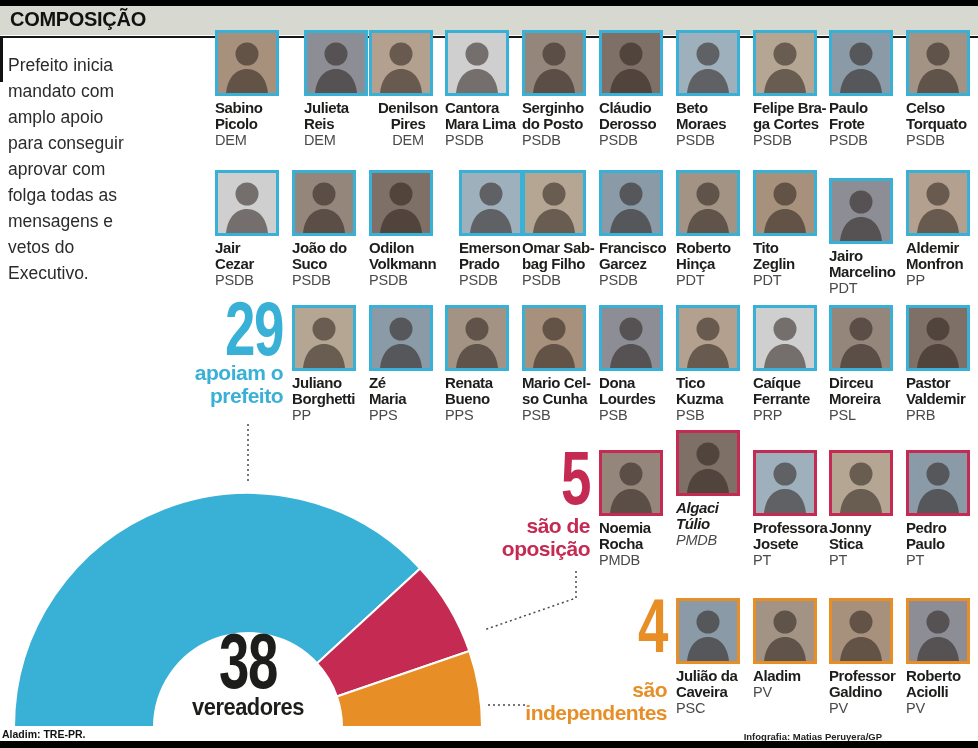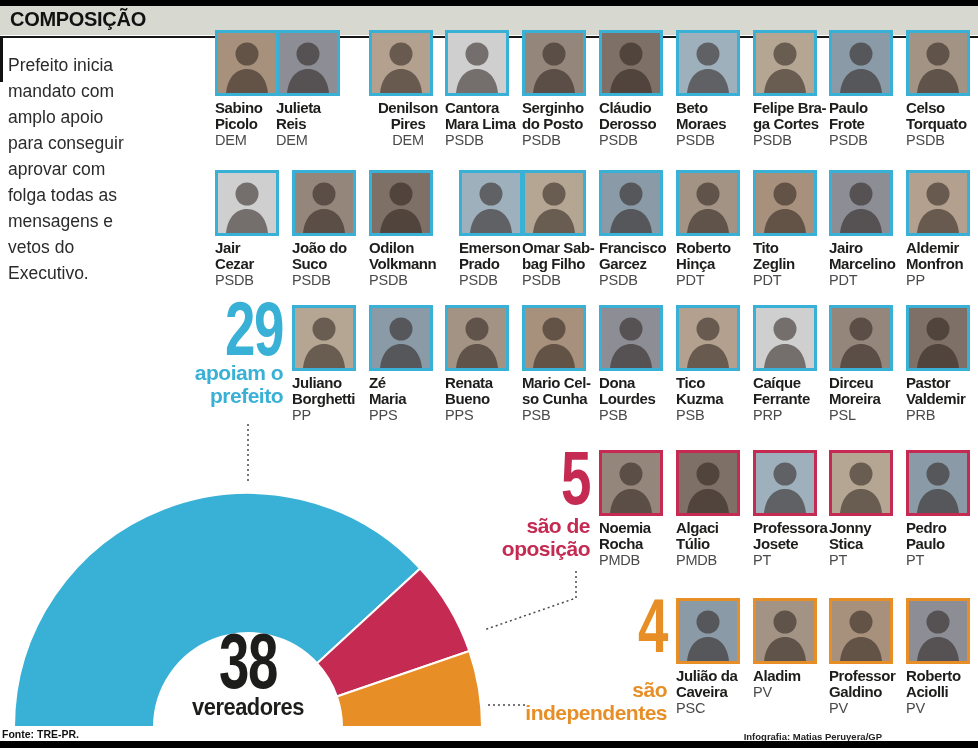--- a/index.html
+++ b/index.html
@@ -79,21 +79,21 @@
         <div class="photo" style="border-color: rgb(57, 177, 214);">
           <svg viewBox="0 0 58 60">
             <rect width="58" height="60" fill="#a8917c"></rect>
             <circle cx="29" cy="21" r="11.5" fill="rgba(42,33,28,0.55)"></circle>
             <path d="M8 60 C10 42 20 36 29 36 C38 36 48 42 50 60 Z" fill="rgba(42,33,28,0.55)"></path>
           </svg>
         </div>
         <div class="mname">Sabino<br>Picolo</div>
         <div class="mparty">DEM</div>
       </div>
-      <div class="cell" style="left: 276px; top: 30px;">
+      <div class="cell" style="left: 304px; top: 30px;">
         <div class="photo" style="border-color: rgb(57, 177, 214);">
           <svg viewBox="0 0 58 60">
             <rect width="58" height="60" fill="#8d8d95"></rect>
             <circle cx="29" cy="21" r="11.5" fill="rgba(42,33,28,0.55)"></circle>
             <path d="M8 60 C10 42 20 36 29 36 C38 36 48 42 50 60 Z" fill="rgba(42,33,28,0.55)"></path>
           </svg>
         </div>
         <div class="mname">Julieta<br>Reis</div>
         <div class="mparty">DEM</div>
       </div>
@@ -266,21 +266,21 @@
         <div class="photo" style="border-color: rgb(57, 177, 214);">
           <svg viewBox="0 0 58 60">
             <rect width="58" height="60" fill="#a8917c"></rect>
             <circle cx="29" cy="21" r="11.5" fill="rgba(42,33,28,0.55)"></circle>
             <path d="M8 60 C10 42 20 36 29 36 C38 36 48 42 50 60 Z" fill="rgba(42,33,28,0.55)"></path>
           </svg>
         </div>
         <div class="mname">Tito<br>Zeglin</div>
         <div class="mparty">PDT</div>
       </div>
-      <div class="cell" style="left: 829px; top: 170px;">
+      <div class="cell" style="left: 829px; top: 178px;">
         <div class="photo" style="border-color: rgb(57, 177, 214);">
           <svg viewBox="0 0 58 60">
             <rect width="58" height="60" fill="#8d8d95"></rect>
             <circle cx="29" cy="21" r="11.5" fill="rgba(42,33,28,0.55)"></circle>
             <path d="M8 60 C10 42 20 36 29 36 C38 36 48 42 50 60 Z" fill="rgba(42,33,28,0.55)"></path>
           </svg>
         </div>
         <div class="mname">Jairo<br>Marcelino</div>
         <div class="mparty">PDT</div>
       </div>
@@ -398,21 +398,21 @@
         <div class="photo" style="border-color: rgb(196, 42, 82);">
           <svg viewBox="0 0 58 60">
             <rect width="58" height="60" fill="#95867b"></rect>
             <circle cx="29" cy="21" r="11.5" fill="rgba(42,33,28,0.55)"></circle>
             <path d="M8 60 C10 42 20 36 29 36 C38 36 48 42 50 60 Z" fill="rgba(42,33,28,0.55)"></path>
           </svg>
         </div>
         <div class="mname">Noemia<br>Rocha</div>
         <div class="mparty">PMDB</div>
       </div>
-      <div class="cell" style="left: 676px; top: 450px;">
+      <div class="cell" style="left: 676px; top: 430px; font-style: italic;">
         <div class="photo" style="border-color: rgb(196, 42, 82);">
           <svg viewBox="0 0 58 60">
             <rect width="58" height="60" fill="#7e7066"></rect>
             <circle cx="29" cy="21" r="11.5" fill="rgba(42,33,28,0.55)"></circle>
             <path d="M8 60 C10 42 20 36 29 36 C38 36 48 42 50 60 Z" fill="rgba(42,33,28,0.55)"></path>
           </svg>
         </div>
         <div class="mname">Algaci<br>Túlio</div>
         <div class="mparty">PMDB</div>
       </div>
@@ -504,16 +504,16 @@
     <path d="M248,424 L248,482" fill="none" stroke="#4a4a4a" stroke-width="1.5" stroke-dasharray="2,3"></path>
     <path d="M576,571 L576,598 L484,630" fill="none" stroke="#4a4a4a" stroke-width="1.5" stroke-dasharray="2,3"></path>
     <path d="M488,705 L525,705" fill="none" stroke="#4a4a4a" stroke-width="1.5" stroke-dasharray="2,3"></path>
   </svg>
 
   <div class="centerlabel">
     <span class="centernum">38</span>
     <span class="centerunit">vereadores</span>
   </div>
 
-  <div class="source">Fonte: TRE-PR.</div>
+  <div class="source">Aladim: TRE-PR.</div>
   <div class="credit">Infografia: Matias Peruyera/GP</div>
   <div class="bottombar"></div>
 </div>
 
 </body></html>

